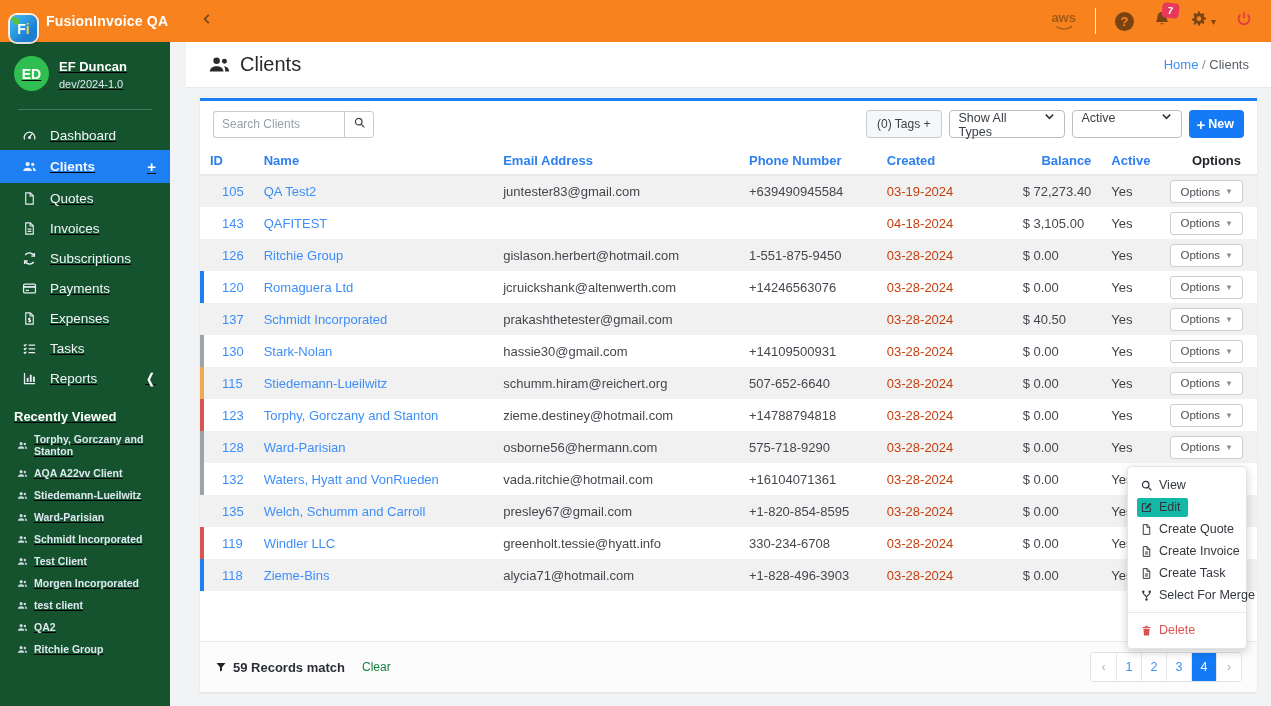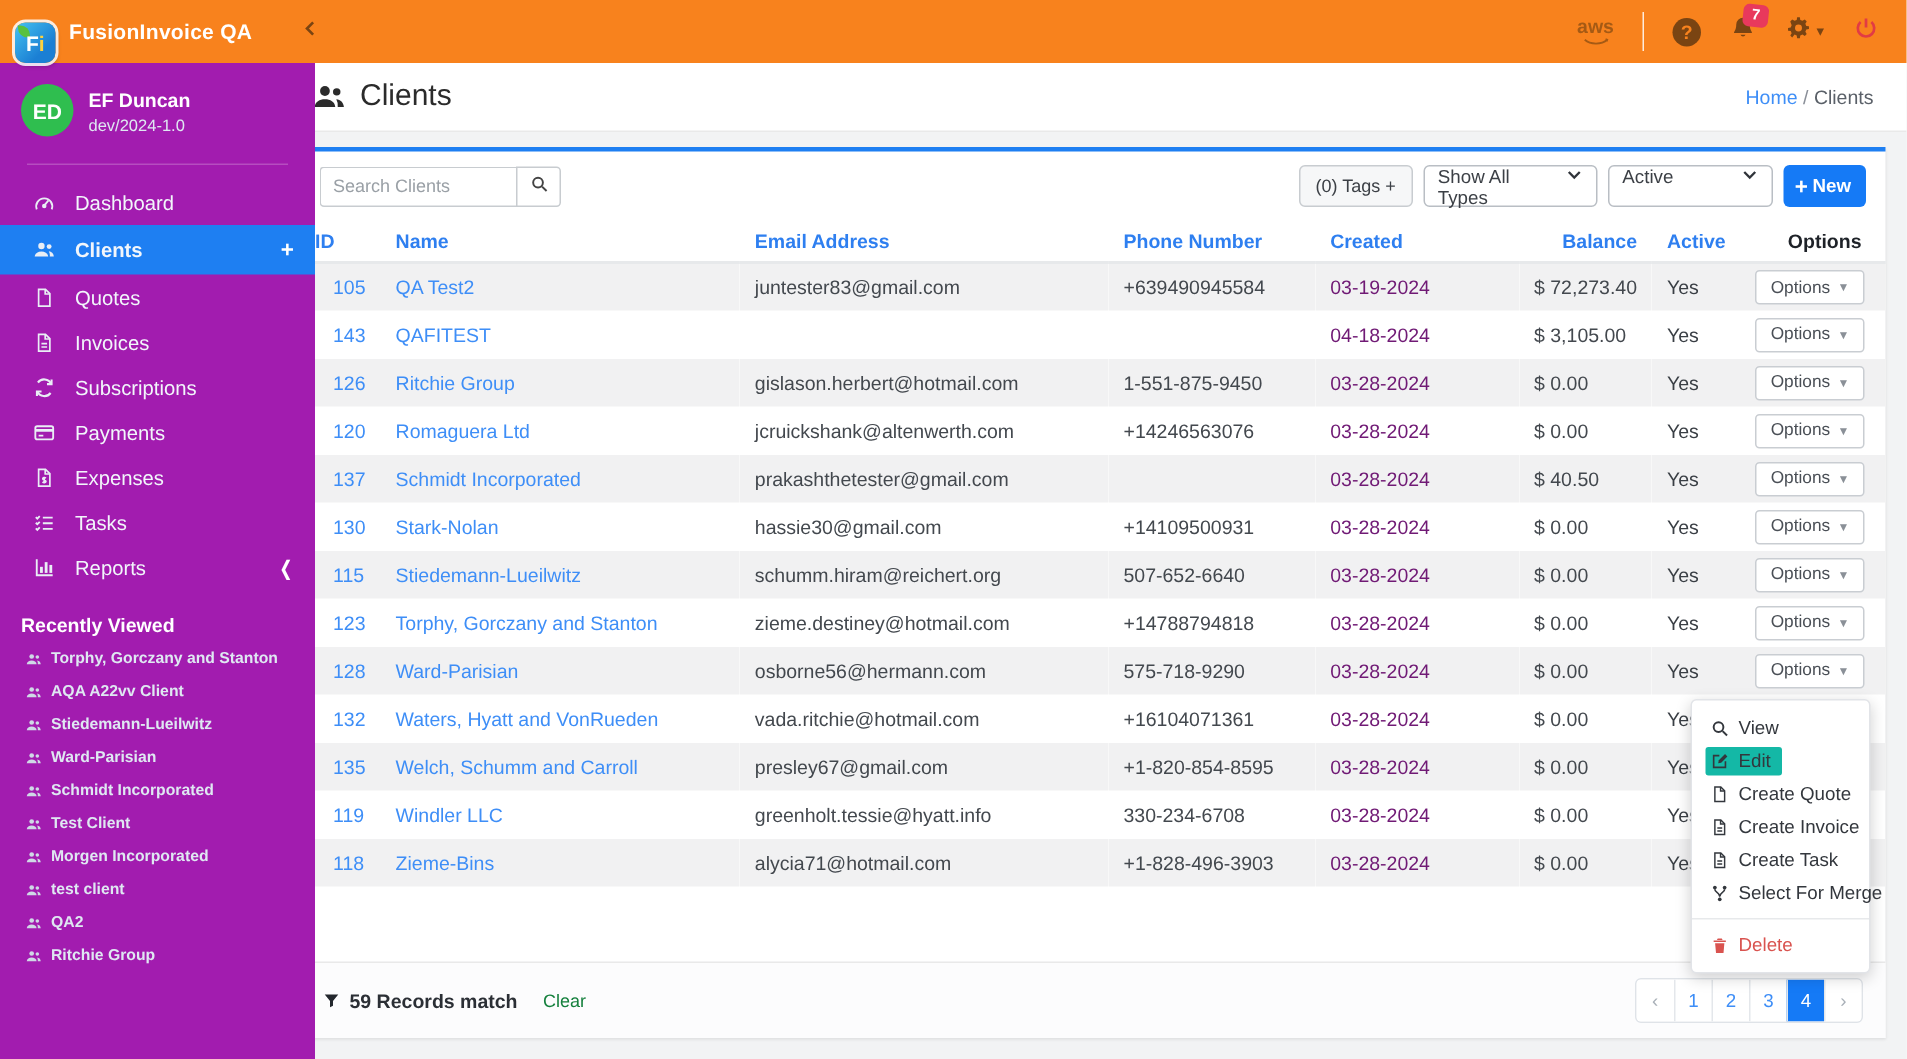--- a/index.html
+++ b/index.html
@@ -28,21 +28,21 @@
     font-weight:bold; font-size:13px; display:flex; align-items:center; justify-content:center; cursor:pointer; }
   .top-ic{ color:#7a4412; position:relative; cursor:pointer; display:flex; align-items:center; }
   .top-ic svg{ width:18px; height:18px; }
   .badge{ position:absolute; top:-7px; left:9px; min-width:17px; height:15px; padding:0 3px;
     background:#E8395C; color:#fff; border-radius:4px; font-size:10px; font-weight:bold;
     display:flex; align-items:center; justify-content:center; transform:rotate(6deg); }
   .caret{ color:#7a4412; font-size:10px; margin-left:3px; }
   .power{ color:#E23B44; }
 
   
-  .sidebar{ position:absolute; left:0; top:42px; width:210px; height:664px; background:#a21caf; z-index:20; }
+  .sidebar{ position:absolute; left:0; top:42px; width:170px; height:664px; background:#14532d; z-index:20;text-decoration:underline; }
   .userpanel{ display:flex; align-items:flex-start; gap:10px; padding:14px 0 10px 14px; }
   .avatar{ width:35px; height:35px; border-radius:50%; background:#2FBE4F; color:#fff;
     font-weight:bold; font-size:14px; display:flex; align-items:center; justify-content:center; }
   .uname{ color:#fff; font-size:13px; font-weight:bold; padding-top:3px; }
   .uver{ color:#dfe8f2; font-size:11px; margin-top:4px; }
   .side-divider{ height:1px; background:rgba(255,255,255,.22); margin:8px 18px 10px; }
   .nav-item{ display:flex; align-items:center; height:30px; padding:0 14px 0 22px;
     color:#f2f6fb; font-size:13.5px; cursor:pointer; }
   .nav-item .ic{ width:17px; margin-right:11px; display:flex; color:#e9eef5; }
   .nav-item .ic svg{ width:15px; height:15px; }
@@ -97,21 +97,21 @@
   thead th.col-options{ color:#1e2228; text-align:right; padding-right:16px; }
   thead th.col-balance{ text-align:right; }
   tbody td{ padding:0 10px; height:32px; color:#3a3f45; white-space:nowrap; }
   tbody tr{ position:relative; }
   tbody tr:nth-child(odd){ background:#f1f1f2; }
   td.c-id{ padding-left:22px; position:relative; width:38px; }
   td.c-id a, td.c-name a{ color:#3E8EF7; text-decoration:none; }
   td.c-name{ width:245px; }
   td.c-email{ width:252px; color:#43484e; }
   td.c-phone{ width:140px; color:#43484e; }
-  td.c-created{ width:142px; color:#701a75; }
+  td.c-created{ width:142px; color:#c2410c; }
   td.c-balance{ width:64px; text-align:left; color:#43484e; }
   td.c-active{ width:42px; }
   td.c-options{ text-align:right; padding-right:14px; }
   .rowbar{ position:absolute; left:0; top:0; bottom:0; width:4px; }
   .opt-btn{ height:23px; padding:0 9px; background:#fff; border:1px solid #c9cdd2; border-radius:3px;
     font-size:11.5px; color:#4a4f56; cursor:pointer; display:inline-flex; align-items:center; gap:5px;
     font-family:"Liberation Sans",sans-serif; }
   .opt-btn .car{ font-size:8px; color:#8a9097; }
 
   

